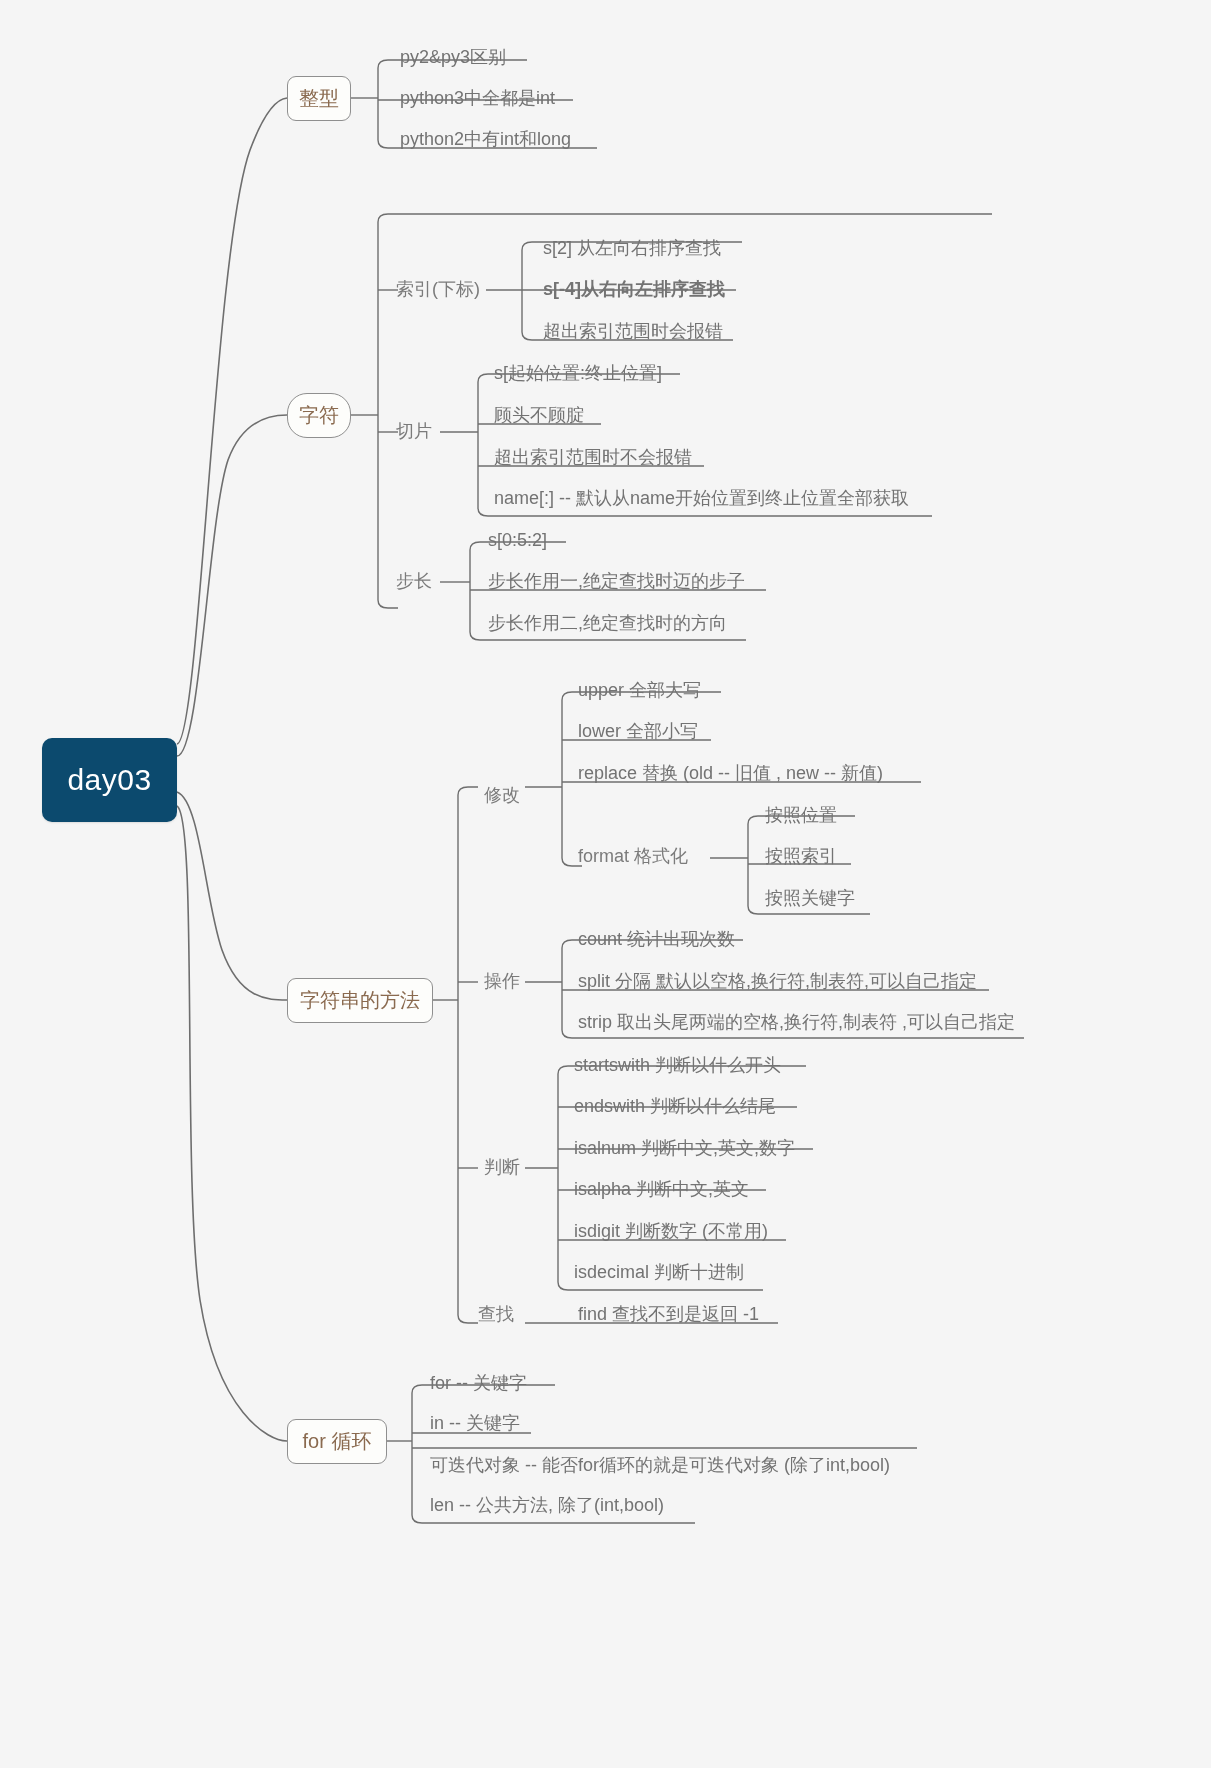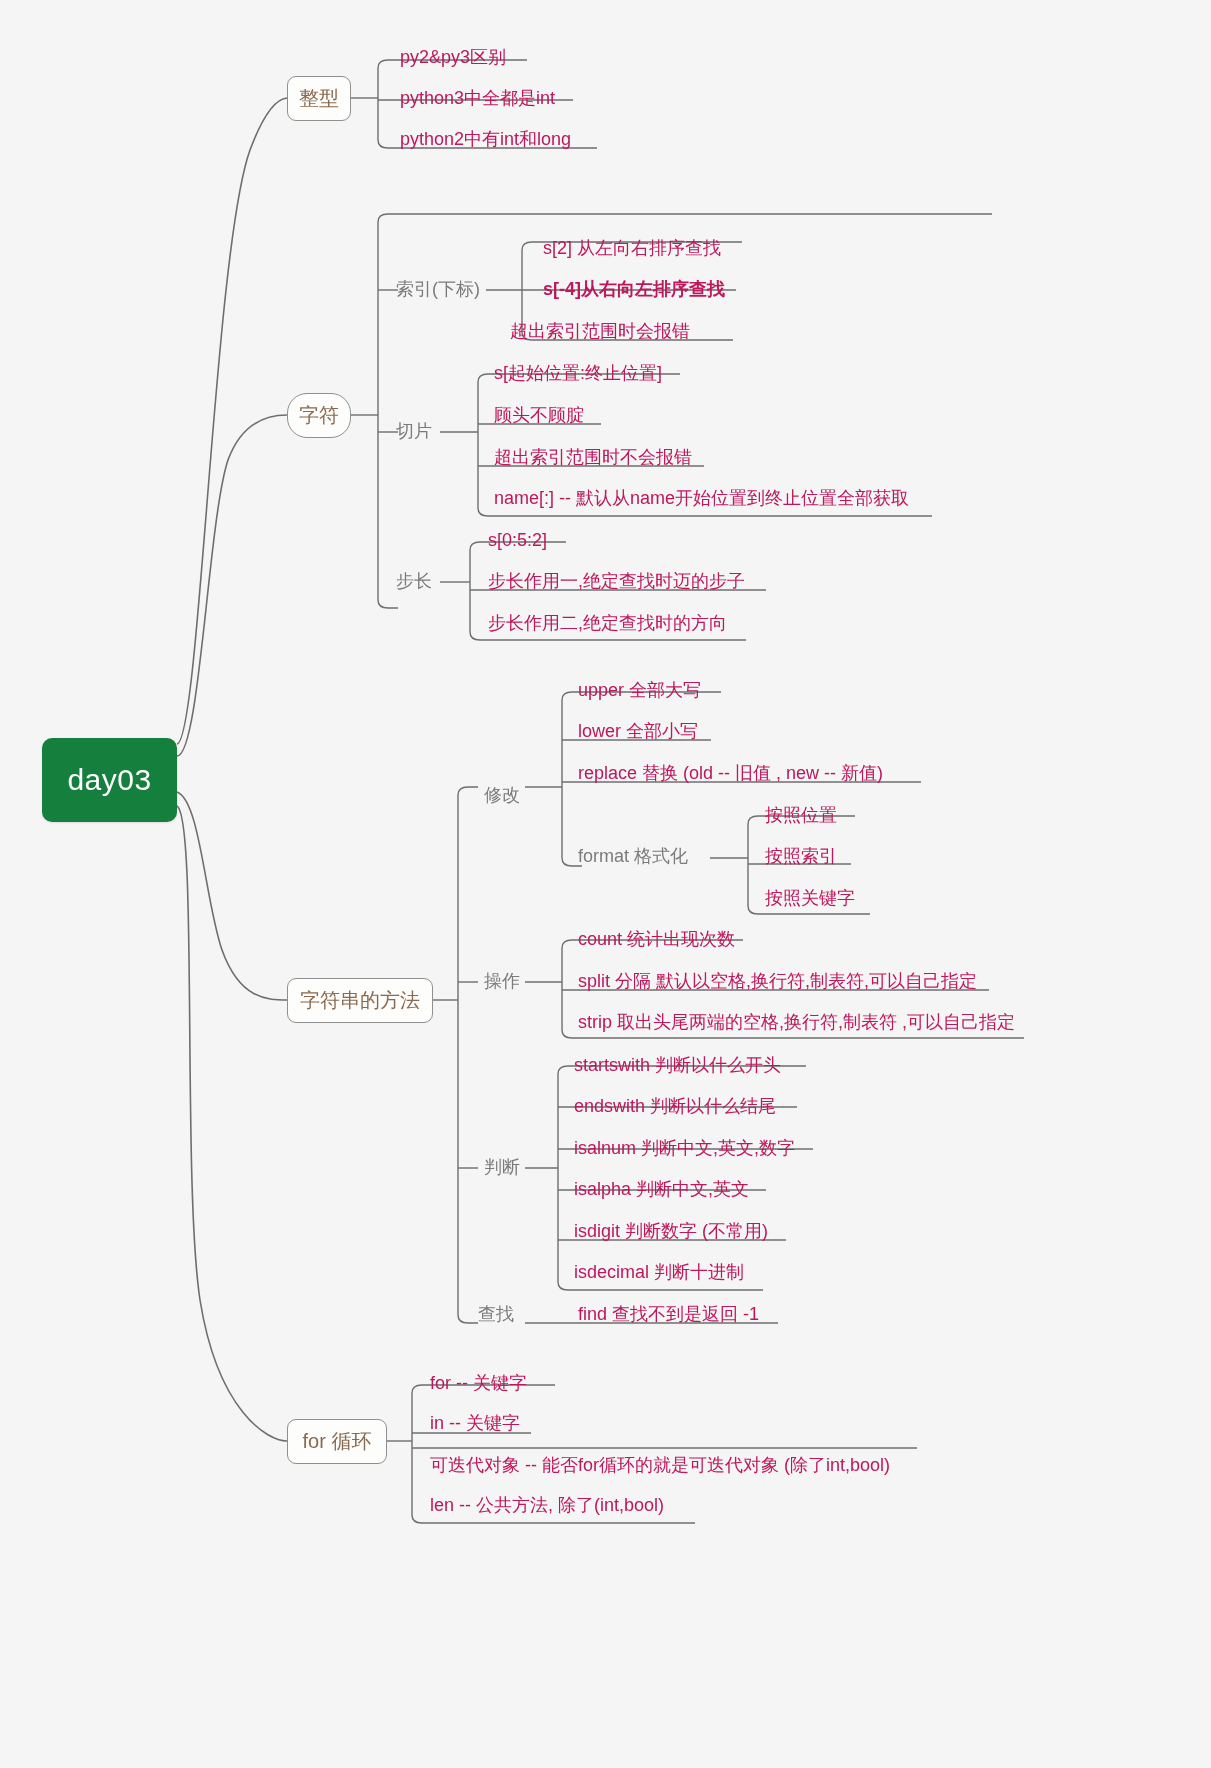--- a/index.html
+++ b/index.html
@@ -21,21 +21,21 @@
     position: absolute;
     left: 0;
     top: 0;
     width: 1211px;
     height: 1768px;
     pointer-events: none;
   }
   
   .root-node {
     position: absolute;
-    background: #15803d;
+    background: #0c4a6e;
     color: #ffffff;
     border-radius: 10px;
     display: flex;
     align-items: center;
     justify-content: center;
     font-size: 30px;
     letter-spacing: 0.5px;
     box-shadow: 0 1px 2px rgba(0,0,0,0.10);
   }
   
@@ -49,21 +49,21 @@
     align-items: center;
     justify-content: center;
     font-size: 20px;
     box-sizing: border-box;
     padding: 12px 10px;
     white-space: nowrap;
   }
   
   .txt-node {
     position: absolute;
-    color: #be185d;
+    color: #737373;
     font-size: 18px;
     white-space: nowrap;
     line-height: 1;
   }
   .txt-node.lvl2 {
     color: #7b7b7b;
   }
 </style>
 </head>
 <body>
@@ -193,21 +193,21 @@
 
   <div class="txt-node lvl2" style="left:396px; top:280px;">
     <span>索引(下标)</span>
   </div>
   <div class="txt-node" style="left:543px; top:239px;">
     <span>s[2] 从左向右排序查找</span>
   </div>
   <div class="txt-node" style="left:543px; top:280px;font-weight:bold;">
     <span>s[-4]从右向左排序查找</span>
   </div>
-  <div class="txt-node" style="left:510px; top:322px;">
+  <div class="txt-node" style="left:543px; top:322px;">
     <span>超出索引范围时会报错</span>
   </div>
 
   <div class="txt-node lvl2" style="left:396px; top:422px;">
     <span>切片</span>
   </div>
   <div class="txt-node" style="left:494px; top:364px;">
     <span>s[起始位置:终止位置]</span>
   </div>
   <div class="txt-node" style="left:494px; top:406px;">

